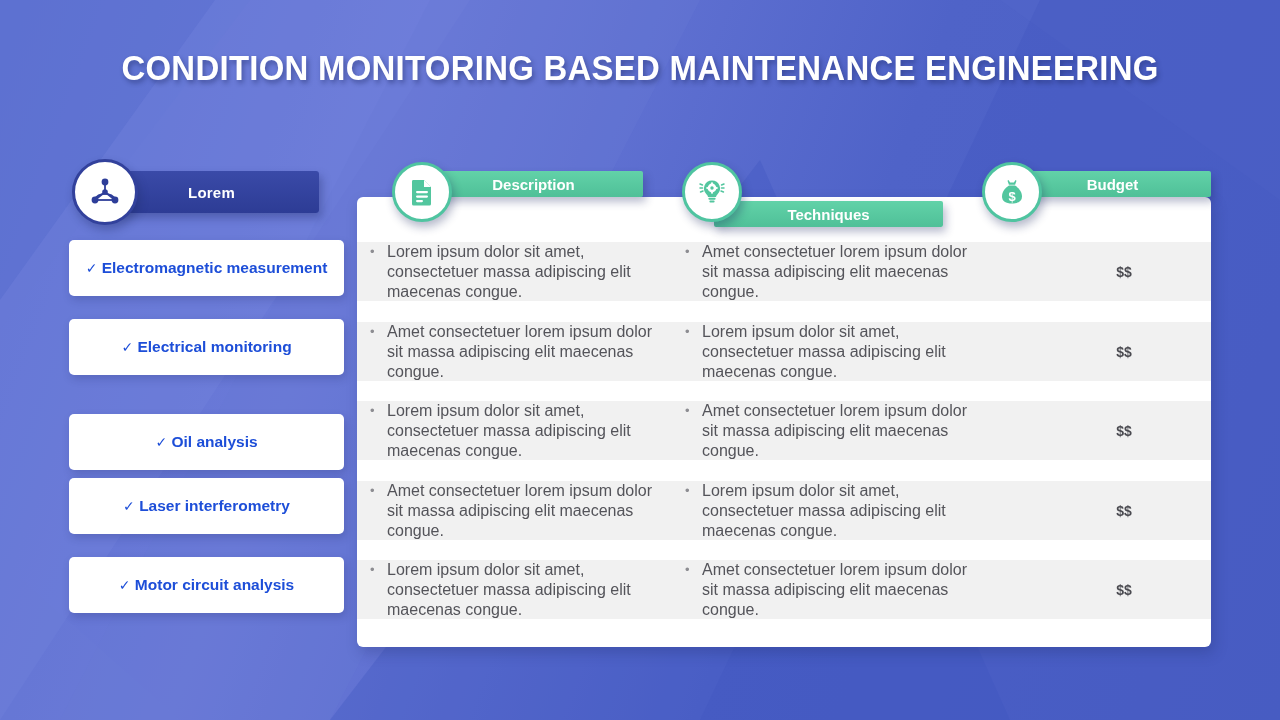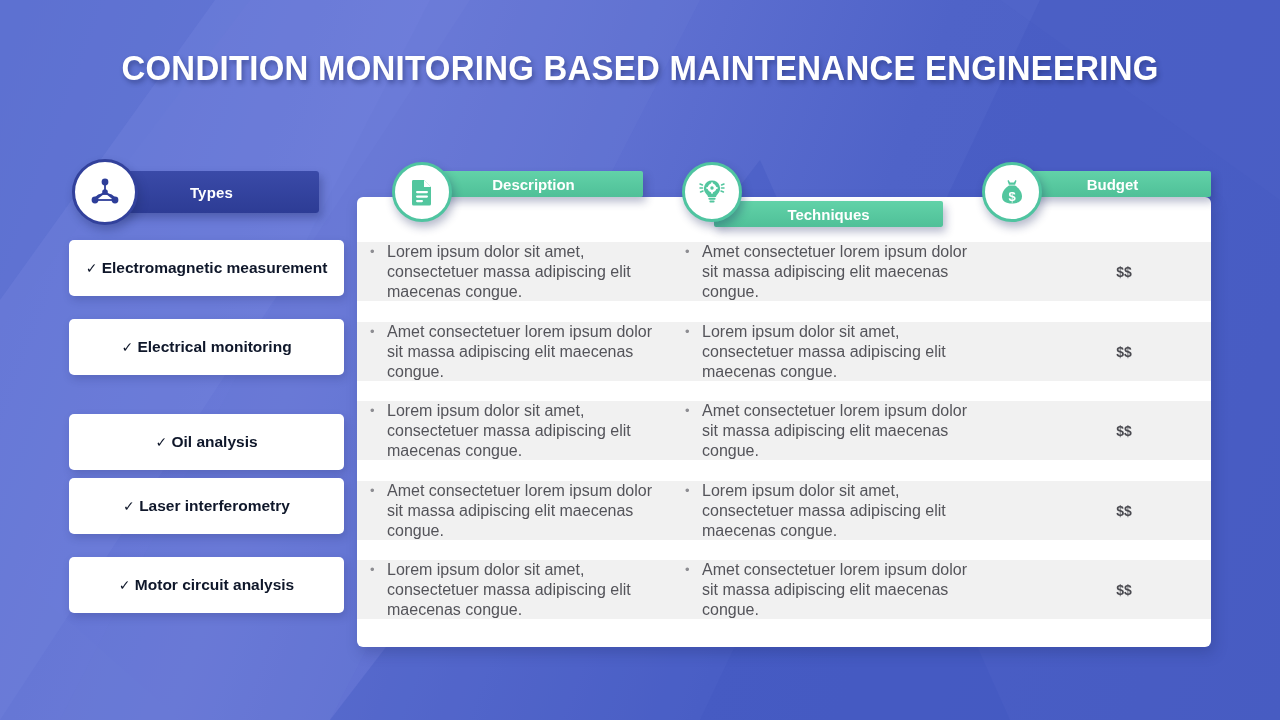--- a/index.html
+++ b/index.html
@@ -69,21 +69,21 @@
     position: absolute;
     left: 69px; width: 275px; height: 56px;
     background: #ffffff;
     border-radius: 5px;
     box-shadow: 2px 4px 9px rgba(30,40,100,.22);
     display: flex; align-items: center; justify-content: center;
     text-align: center;
     padding: 0 10px;
   }
   .side-item .lbl {
-    color: #0f172a;
+    color: #1d4ed8;
     font-size: 15.5px;
     font-weight: bold;
     line-height: 20px;
   }
   .side-item .chk { font-weight: normal; font-size: 14px; }
 
   
   .card {
     position: absolute;
     left: 357px; top: 197px;
@@ -149,21 +149,21 @@
     <polygon points="880,0 1280,0 1280,200 1000,0" fill="#5165c9" opacity="0.5"></polygon>
     <polygon points="1040,0 1280,0 1280,720 700,720" fill="#4559c2" opacity="0.45"></polygon>
     <polygon points="330,720 760,160 1010,720" fill="#4055c0" opacity="0.35"></polygon>
     <polygon points="0,560 180,720 0,720" fill="#6b7cd8" opacity="0.35"></polygon>
   </svg>
 </div>
 
 <div class="title">CONDITION MONITORING BASED MAINTENANCE ENGINEERING</div>
 
 <div class="types-head">
-  <span>Types</span>
+  <span>Lorem</span>
 </div>
 
 <div class="circ circ-types">
   <svg width="34" height="34" viewBox="0 0 34 34">
     <path d="M6 25 A13 13 0 0 1 28 25" stroke="#2e3e99" stroke-width="1.8" fill="none"></path>
     <line x1="17" y1="8" x2="17" y2="17" stroke="#2e3e99" stroke-width="1.8"></line>
     <line x1="17" y1="17" x2="7" y2="25" stroke="#2e3e99" stroke-width="1.8"></line>
     <line x1="17" y1="17" x2="27" y2="25" stroke="#2e3e99" stroke-width="1.8"></line>
     <line x1="7" y1="25" x2="27" y2="25" stroke="#2e3e99" stroke-width="1.8"></line>
     <circle cx="17" cy="7" r="3.4" fill="#2e3e99"></circle>

